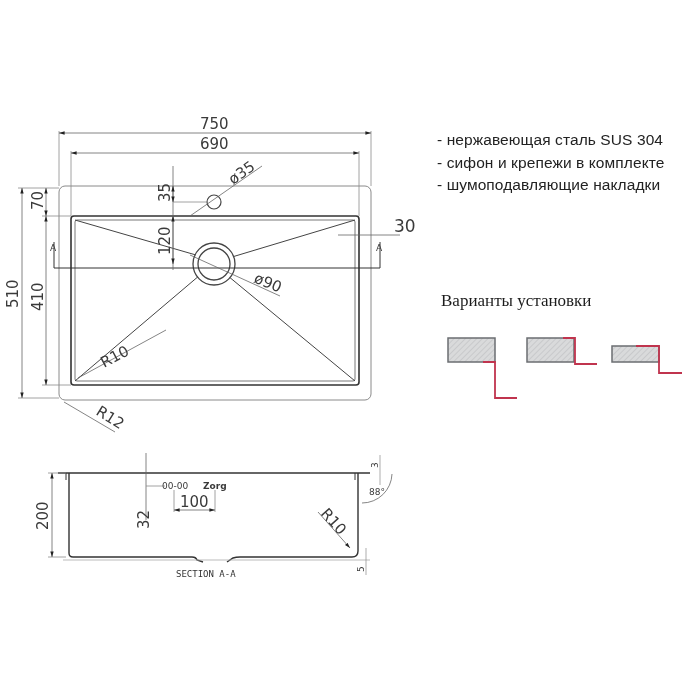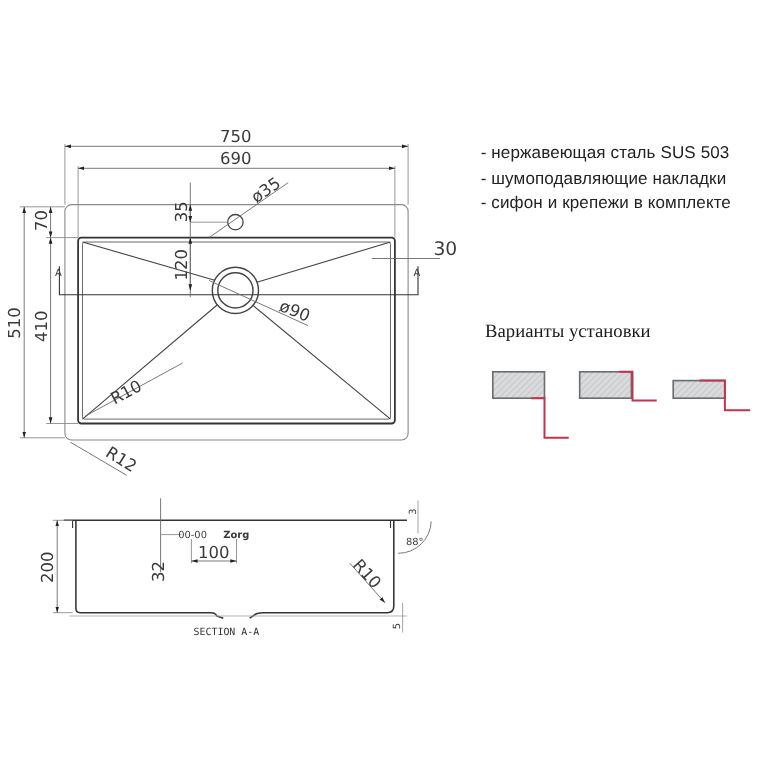--- a/index.html
+++ b/index.html
@@ -138,18 +138,18 @@
       <polyline points="563,338 575,338 575,364 597,364" fill="none" stroke="#c0344e" stroke-width="1.8"></polyline>
     </g>
     <g>
       <rect x="612" y="346" width="47" height="16" fill="url(#hatch)" stroke="#6b6e72" stroke-width="1.5"></rect>
       <polyline points="636,346 659,346 659,373 682,373" fill="none" stroke="#c0344e" stroke-width="1.8"></polyline>
     </g>
   </g>
 </svg>
 
 <ul class="features">
-  <li>- нержавеющая сталь SUS 503</li>
+  <li>- нержавеющая сталь SUS 304</li>
+  <li>- сифон и крепежи в комплекте</li>
   <li>- шумоподавляющие накладки</li>
-  <li>- сифон и крепежи в комплекте</li>
 </ul>
 
 <div class="install-title">Варианты установки</div>
 
 </body></html>

